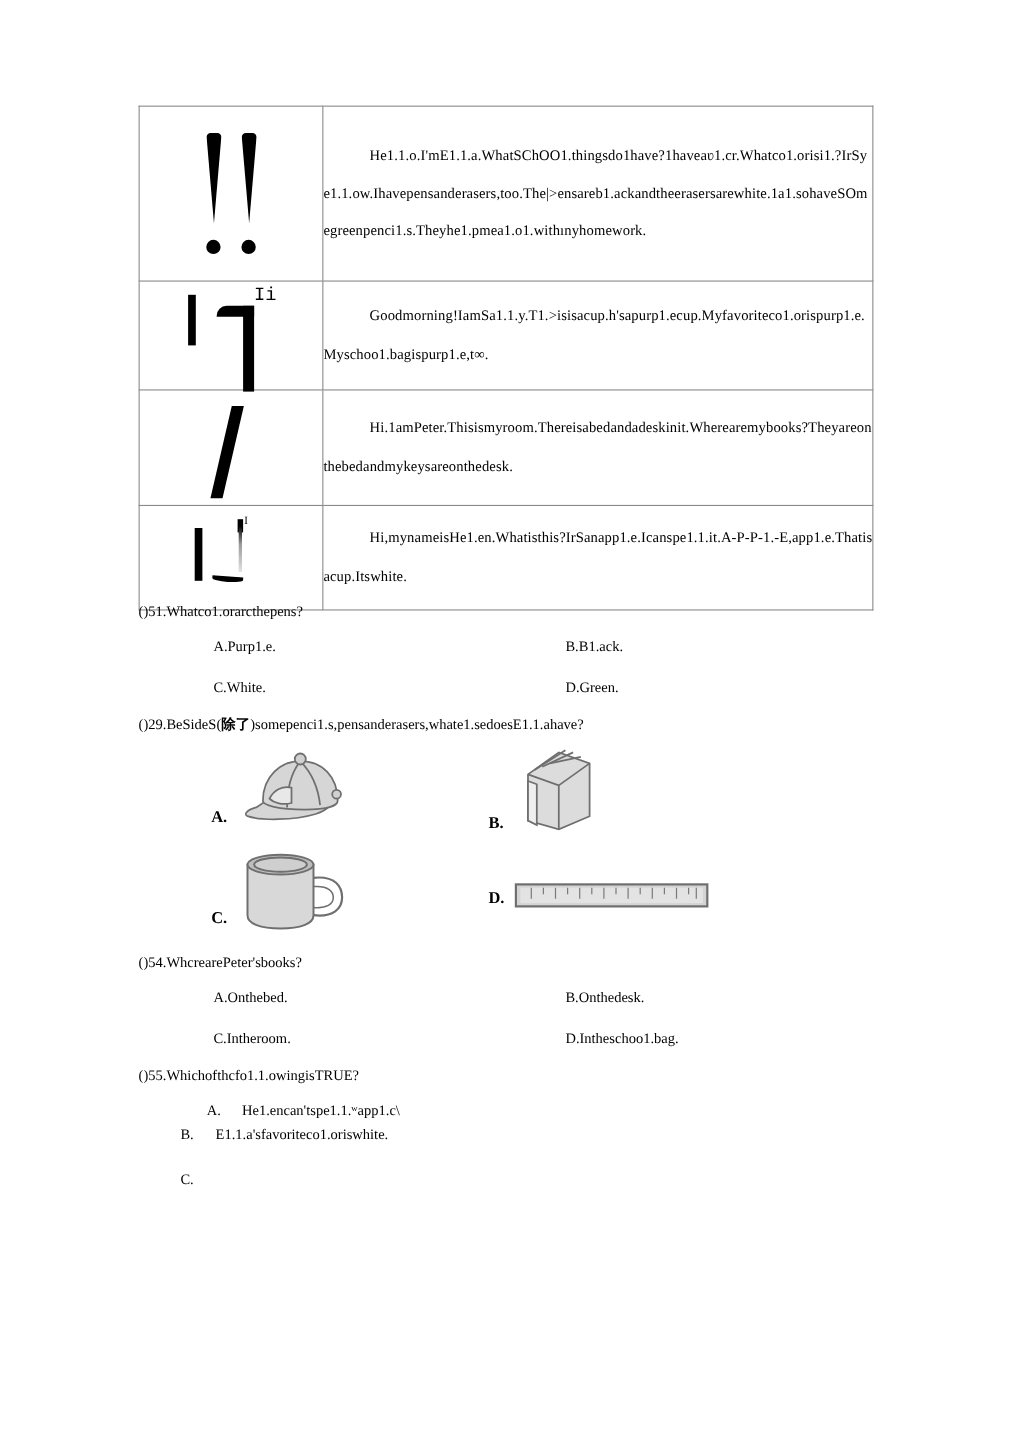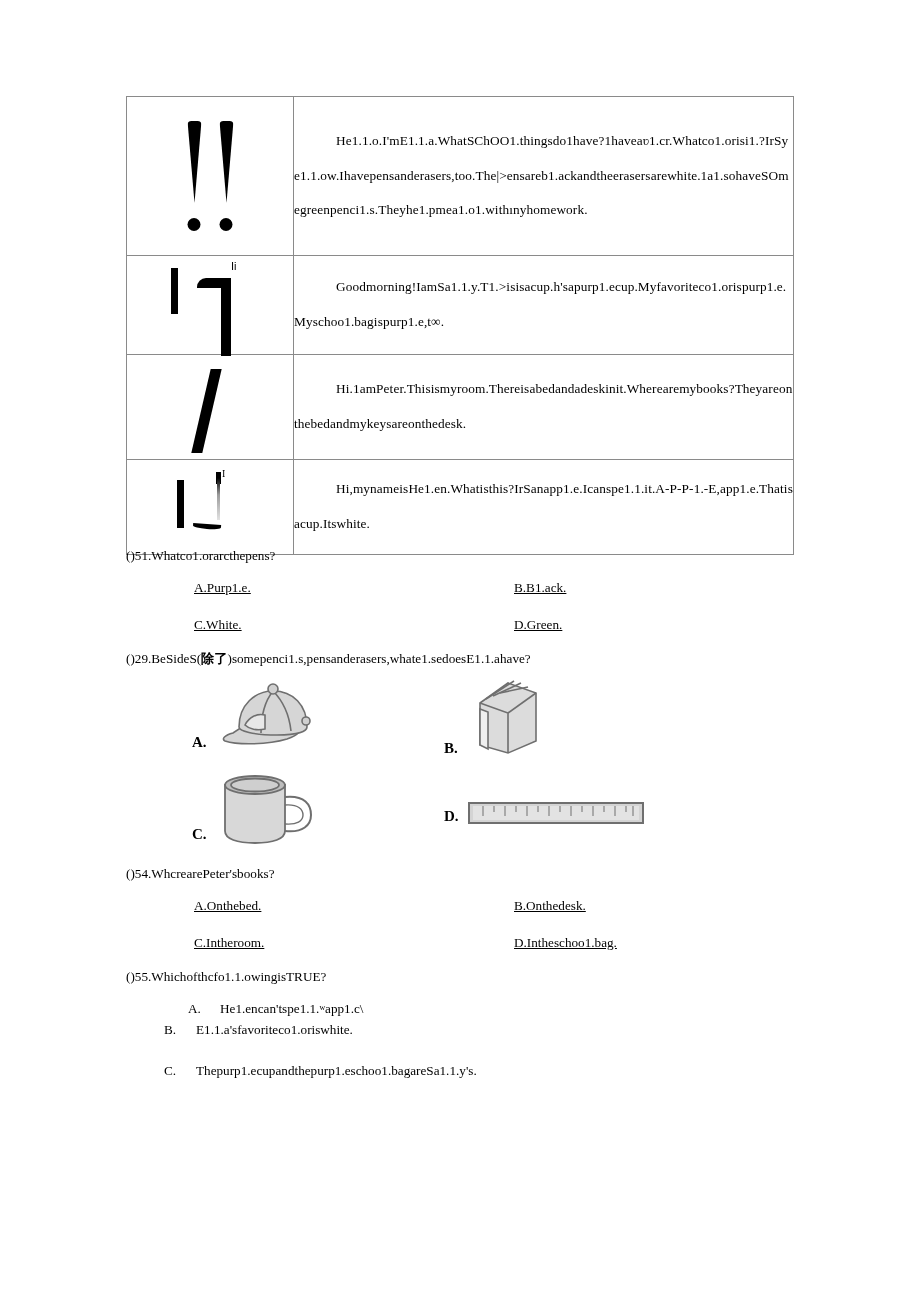--- a/index.html
+++ b/index.html
@@ -102,21 +102,21 @@
     background: #000;
     border-radius: 50%;
   }
 
   
   .glyph2 { position: absolute; left: 44px; top: 8px; width: 90px; height: 92px; }
   .g2-bar  { position: absolute; left: 0;  top: 4px;  width: 7px;  height: 46px; background: #000; }
   .g2-hook { position: absolute; left: 26px; top: 14px; width: 34px; height: 10px; background: #000;
              border-top-left-radius: 9px; }
   .g2-stem { position: absolute; left: 50px; top: 14px; width: 10px; height: 78px; background: #000; }
-  .g2-ii   { position: absolute; left: 60px; top: -4px; font-size: 11px; font-family:Liberation Sans, sans-serif; }
+  .g2-ii   { position: absolute; left: 60px; top: -4px; font-size: 17px; font-family:Liberation Mono, monospace; }
 
   
   .glyph3 {
     position: absolute;
     left: 74px; top: 14px;
     width: 11px; height: 84px;
     background: #000;
     transform: skewX(-13deg);
   }
 
@@ -147,21 +147,21 @@
     font-family: "DejaVu Sans", sans-serif;
     font-weight: bold;
     text-align: right;
   }
   .q-options {
     display: grid;
     grid-template-columns: 320px 1fr;
     row-gap: 20px;
     margin: 14px 0 16px 68px;
   }
-  .q-option { line-height: 1.3; text-decoration: underline; }
+  .q-option { line-height: 1.3; }
 
   
   .pic-options {
     position: relative;
     margin: 10px 0 10px 0;
     height: 175px;
   }
   .pic-opt {
     position: absolute;
     display: flex;
@@ -378,19 +378,18 @@
         <div class="q55-opt q55-a">
           <span class="mk">A.</span>
           <span>He1.encan'tspe1.1.ʷapp1.c\</span>
         </div>
         <div class="q55-opt q55-b">
           <span class="mk">B.</span>
           <span>E1.1.a'sfavoriteco1.oriswhite.</span>
         </div>
         <div class="q55-opt q55-c">
           <span class="mk">C.</span>
-          <span>Thepurp1.ecupandthepurp1.eschoo1.bagareSa1.1.y's.</span>
         </div>
       </div>
     </div>
 
   </div>
 </div>
 
 </body></html>

